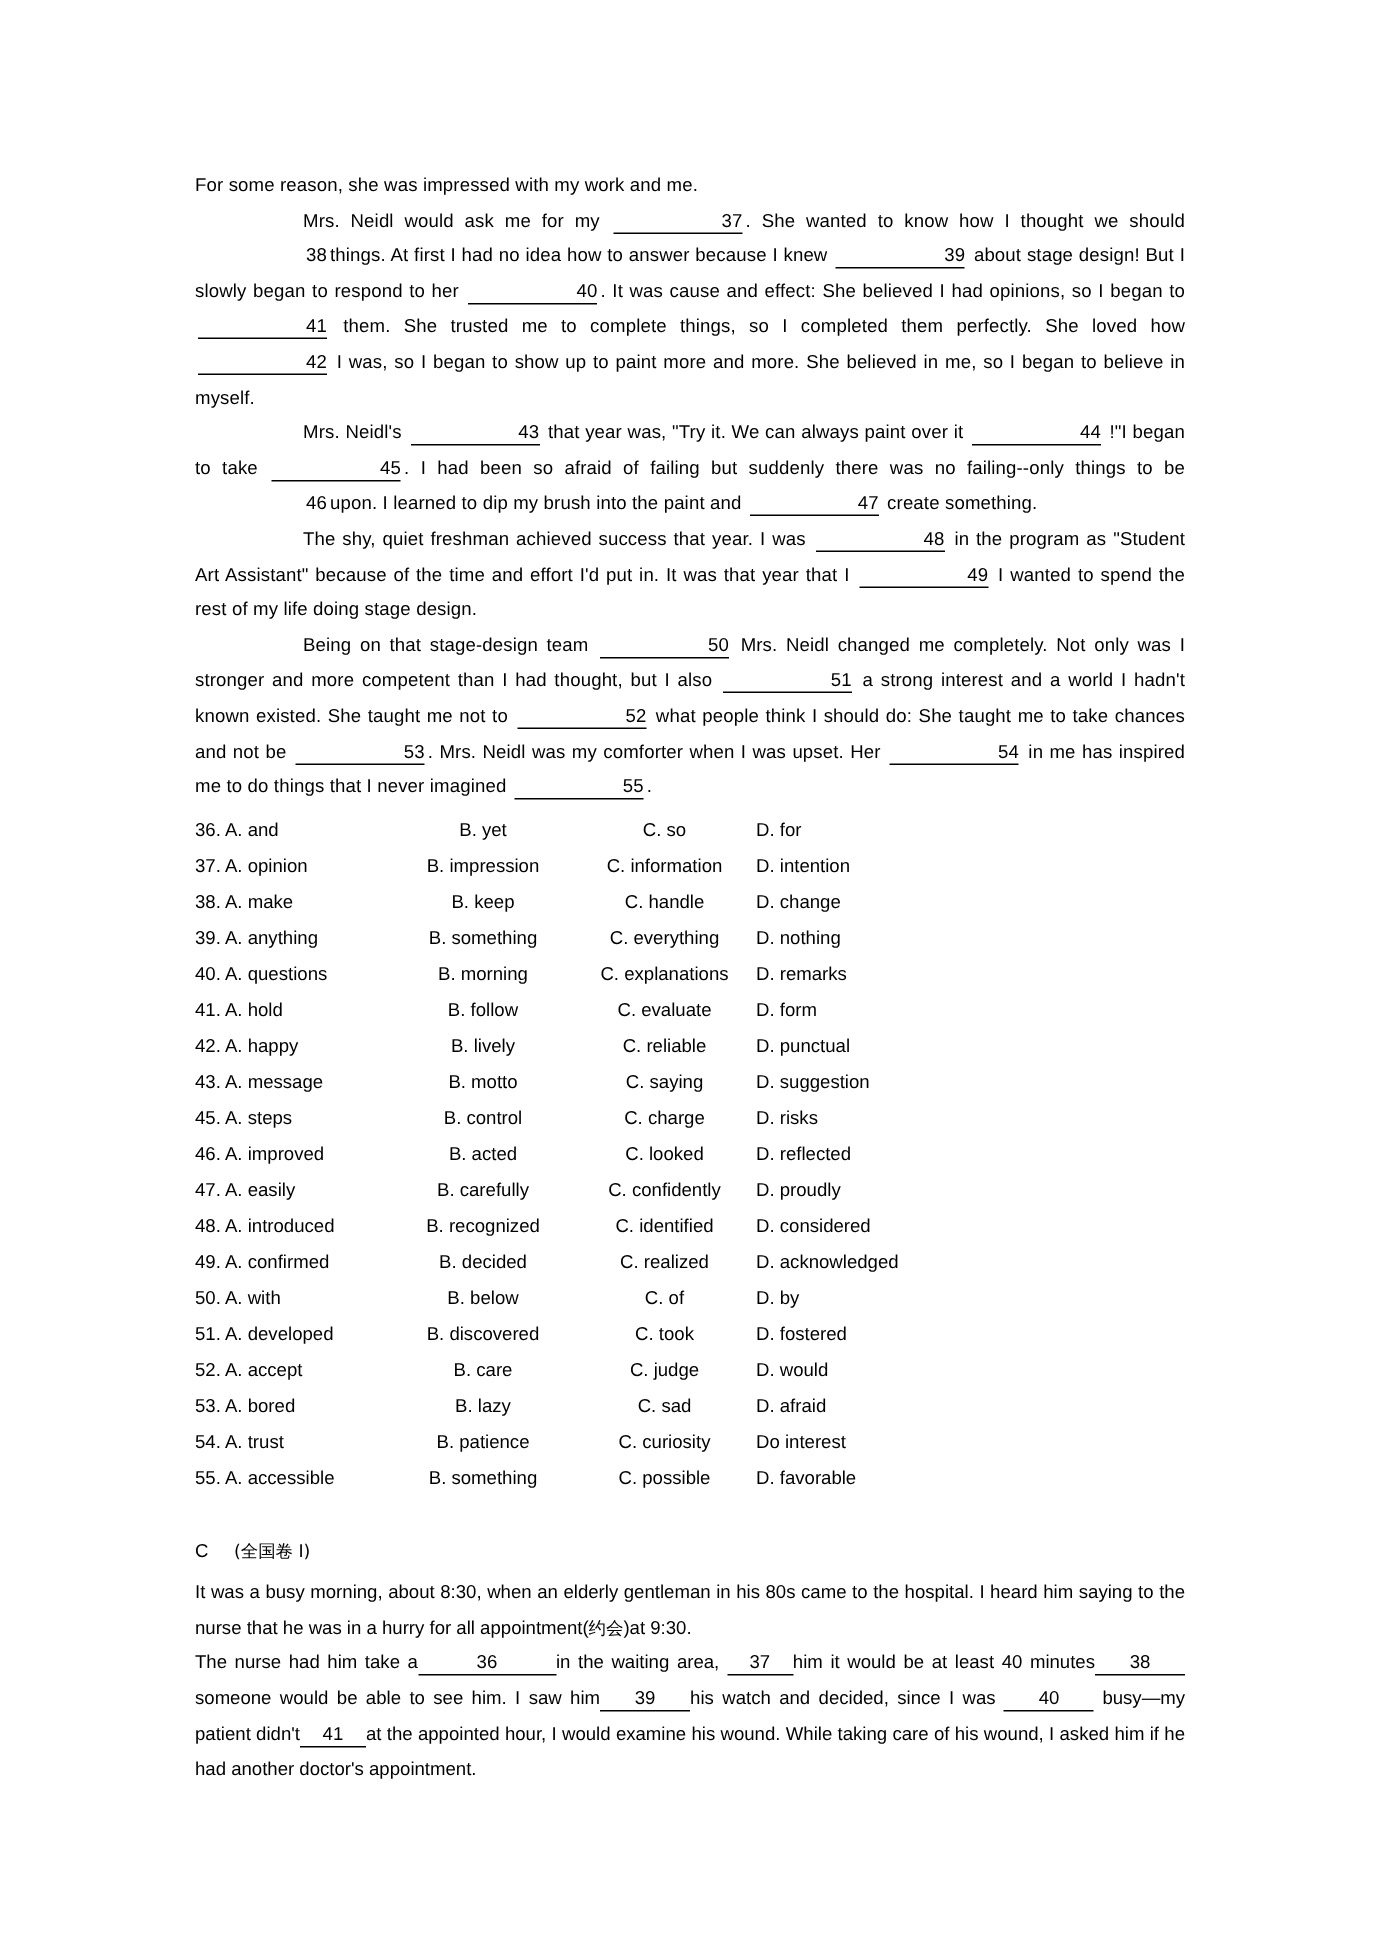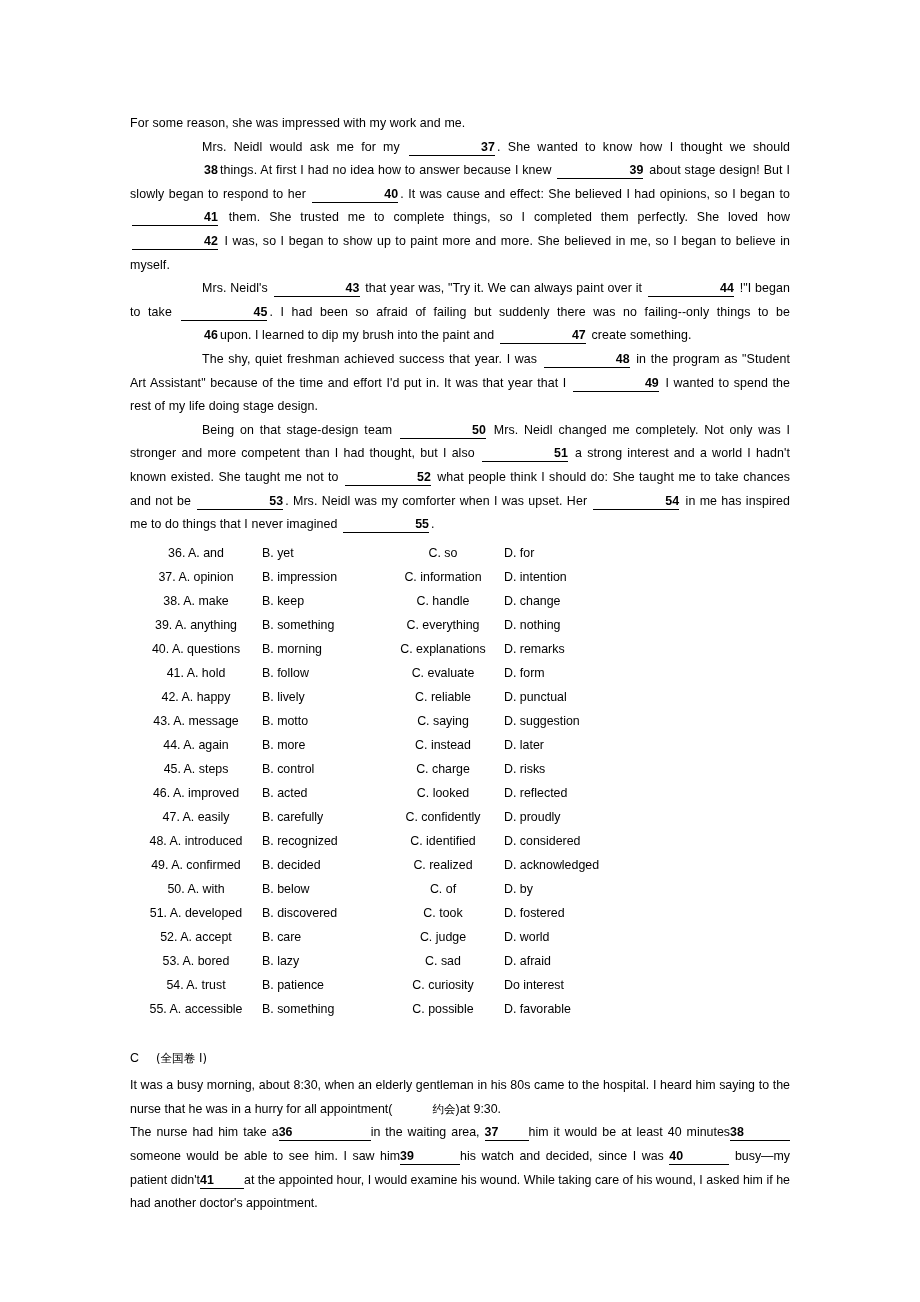--- a/index.html
+++ b/index.html
@@ -29,25 +29,25 @@
     margin: 0;
     text-align: justify;
     text-justify: inter-word;
     letter-spacing: 0.1px;
   }
   .passage p.indent { text-indent: 72px; }
 
   
   .blank {
     display: inline-block;
+    text-align: center;
     border-bottom: 1px solid #000;
     line-height: 16px;
     vertical-align: baseline;
     margin: 0 2px;
-    font-weight: bold;
   }
   .blank.w1 { min-width: 34px; }
   .blank.w2 { min-width: 40px; }
   
   .blank.plain {
     border-bottom: none;
     min-width: 54px;
   }
   
   .blank.long {
@@ -60,22 +60,22 @@
   
   .options {
     margin-top: 4px;
     font-size: 12.4px;
     line-height: 24px;
   }
   .opt-row {
     display: flex;
     white-space: nowrap;
   }
-  .opt-a  { width: 132px; flex: 0 0 132px; text-align: center; }
-  .opt-b  { width: 120px; flex: 0 0 120px; }
+  .opt-a  { width: 132px; flex: 0 0 132px; text-align: left; }
+  .opt-b  { width: 120px; flex: 0 0 120px; text-align: center; }
   .opt-c  { width: 122px; flex: 0 0 122px; text-align: center; }
   .opt-d  { width: 126px; flex: 0 0 126px; text-align: left; }
 
   
   .section-head {
     margin-top: 26px;
     font-size: 12.4px;
     line-height: 23.6px;
   }
   .section-head .cn {
@@ -90,21 +90,20 @@
     margin-top: 4px;
   }
   .passage-c p {
     margin: 0;
     text-align: justify;
     text-justify: inter-word;
   }
   .passage-c .cn {
     font-family: "DejaVu Sans", sans-serif;
     font-size: 11.6px;
-    padding-left: 40px;
   }
 </style>
 </head>
 <body>
 
 <div class="page">
 
   <div class="passage" id="passage-b-host">
       <p><span>For some reason, she was impressed with my work and me.</span></p>
       <p class="indent"><span>Mrs. Neidl would ask me for my </span><span class="blank w1">37</span><span>. She wanted to know how I thought we should </span><span class="blank plain">38</span><span>things. At first I had no idea how to answer because I knew </span><span class="blank w2">39</span><span> about stage design! But I slowly began to respond to her </span><span class="blank w2">40</span><span>. It was cause and effect: She believed I had opinions, so I began to </span><span class="blank w2">41</span><span> them. She trusted me to complete things, so I completed them perfectly. She loved how </span><span class="blank w2">42</span><span> I was, so I began to show up to paint more and more. She believed in me, so I began to believe in myself.</span></p>
@@ -156,26 +155,20 @@
         <span class="opt-c">C. reliable</span>
         <span class="opt-d">D. punctual</span>
       </div>
       <div class="opt-row">
         <span class="opt-a">43. A. message</span>
         <span class="opt-b">B. motto</span>
         <span class="opt-c">C. saying</span>
         <span class="opt-d">D. suggestion</span>
       </div>
       <div class="opt-row">
-        <span class="opt-a">44. A. again</span>
-        <span class="opt-b">B. more</span>
-        <span class="opt-c">C. instead</span>
-        <span class="opt-d">D. later</span>
-      </div>
-      <div class="opt-row">
         <span class="opt-a">45. A. steps</span>
         <span class="opt-b">B. control</span>
         <span class="opt-c">C. charge</span>
         <span class="opt-d">D. risks</span>
       </div>
       <div class="opt-row">
         <span class="opt-a">46. A. improved</span>
         <span class="opt-b">B. acted</span>
         <span class="opt-c">C. looked</span>
         <span class="opt-d">D. reflected</span>
@@ -207,21 +200,21 @@
       <div class="opt-row">
         <span class="opt-a">51. A. developed</span>
         <span class="opt-b">B. discovered</span>
         <span class="opt-c">C. took</span>
         <span class="opt-d">D. fostered</span>
       </div>
       <div class="opt-row">
         <span class="opt-a">52. A. accept</span>
         <span class="opt-b">B. care</span>
         <span class="opt-c">C. judge</span>
-        <span class="opt-d">D. world</span>
+        <span class="opt-d">D. would</span>
       </div>
       <div class="opt-row">
         <span class="opt-a">53. A. bored</span>
         <span class="opt-b">B. lazy</span>
         <span class="opt-c">C. sad</span>
         <span class="opt-d">D. afraid</span>
       </div>
       <div class="opt-row">
         <span class="opt-a">54. A. trust</span>
         <span class="opt-b">B. patience</span>

